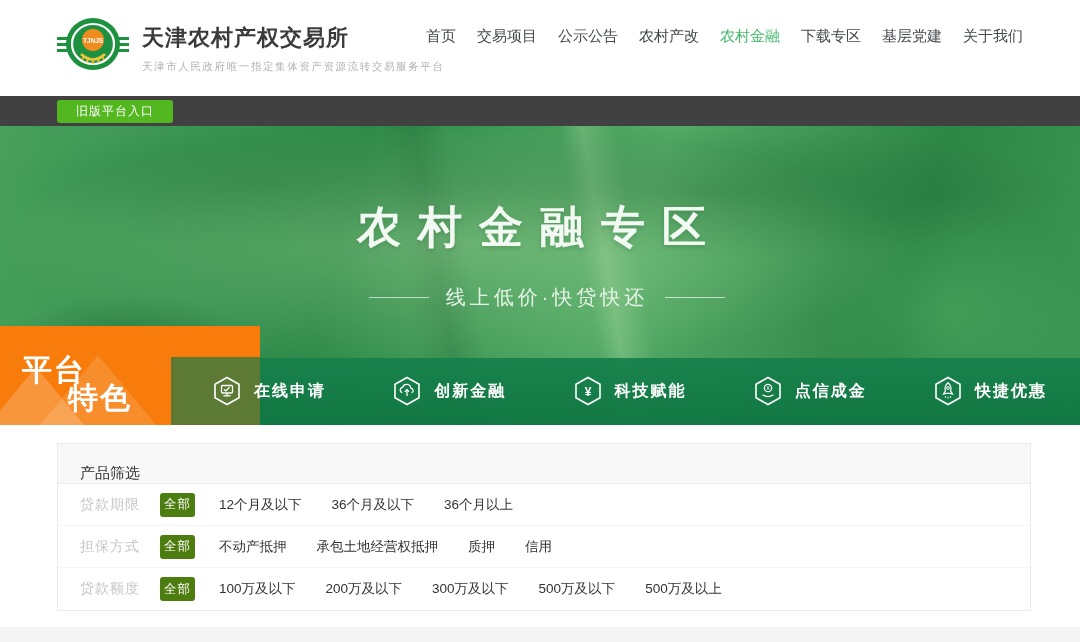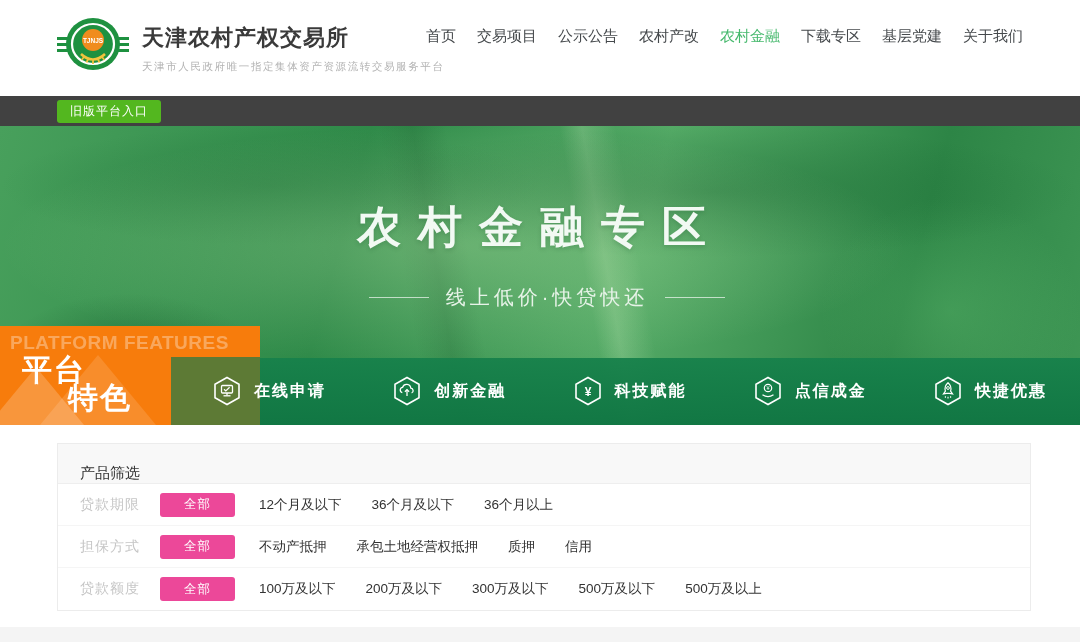--- a/index.html
+++ b/index.html
@@ -12,21 +12,21 @@
   .logo { width:72px; height:66px; }
   .brand-text { margin-left:13px; padding-top:6px; }
   .brand-title { font-size:22px; font-weight:bold; color:#3a3a3a; letter-spacing:1px; }
   .brand-sub { margin-top:7px; font-size:10.5px; color:#b3b3b3; letter-spacing:1.6px; }
   .nav { position:absolute; right:57px; top:0; height:72px; display:flex; align-items:center; }
   .nav-item { margin-left:21px; font-size:15px; color:#45494c; cursor:pointer; white-space:nowrap; }
   .nav-item.active { color:#46b96d; }
 
   
   .topstrip { height:30px; background:#414141; position:relative; }
-  .old-btn { position:absolute; left:57px; top:4px; height:23px; padding:0 13px;
+  .old-btn { position:absolute; left:57px; top:4px; height:23px; padding:0 19px;
              background:#53b71f; color:#fff; font-size:12px; border:none; border-radius:3px;
              display:flex; align-items:center; cursor:pointer; letter-spacing:1px; }
 
   
   .hero { position:relative; height:299px; overflow:hidden;
     background:
       radial-gradient(closest-side at 42% 40%, rgba(205,240,180,.30), transparent),
       radial-gradient(closest-side at 12% 78%, rgba(14,78,34,.42), transparent),
       radial-gradient(closest-side at 66% 22%, rgba(20,95,45,.38), transparent),
       radial-gradient(closest-side at 88% 62%, rgba(95,185,110,.38), transparent),
@@ -72,21 +72,21 @@
 
   
   .panel { margin:18px 0 0 57px; width:974px; border:1px solid #ececec; background:#fff; }
   .panel-head { height:40px; background:#f8f8f8; border-bottom:1px solid #eeeeee;
                 display:flex; align-items:flex-end; padding:0 22px; }
   .panel-title { font-size:15px; color:#333; }
   .filter-row { height:42px; display:flex; align-items:center; padding:0 22px;
                 border-bottom:1px solid #f5f5f5; }
   .filter-row:last-child { border-bottom:none; }
   .filter-label { width:80px; font-size:14px; color:#c6c6c6; letter-spacing:1px; }
-  .filter-all { height:24px; padding:0 24px; margin-right:24px; background:#ec4899; color:#fff;
+  .filter-all { height:24px; padding:0 4px; margin-right:24px; background:#4d7c0f; color:#fff;
                 font-size:12.5px; border:none; border-radius:3px; display:flex; align-items:center;
                 cursor:pointer; letter-spacing:1px; }
   .filter-option { font-size:13.5px; color:#333; margin-right:30px; cursor:pointer; white-space:nowrap; }
 
   .footstrip { position:absolute; left:0; bottom:0; width:1080px; height:15px; background:#f4f4f4; }
 </style>
 </head>
 <body>
 
 <div class="header">
@@ -192,21 +192,20 @@
         </span>
         <span class="feature-label">快捷优惠</span>
       </div>
     </div>
 
   <div class="ribbon-top"></div>
   <div class="ribbon-left">
     <div class="tri tri1"></div>
     <div class="tri tri2"></div>
   </div>
-  <div class="ribbon-en">PLATFORM FEATURES</div>
   <div class="ribbon-cn1">平台</div>
   <div class="ribbon-cn2">特色</div>
 </div>
 
 <div class="panel">
   <div class="panel-head">
     <span class="panel-title">产品筛选</span>
   </div>
   <div id="filterRows">
       <div class="filter-row">

